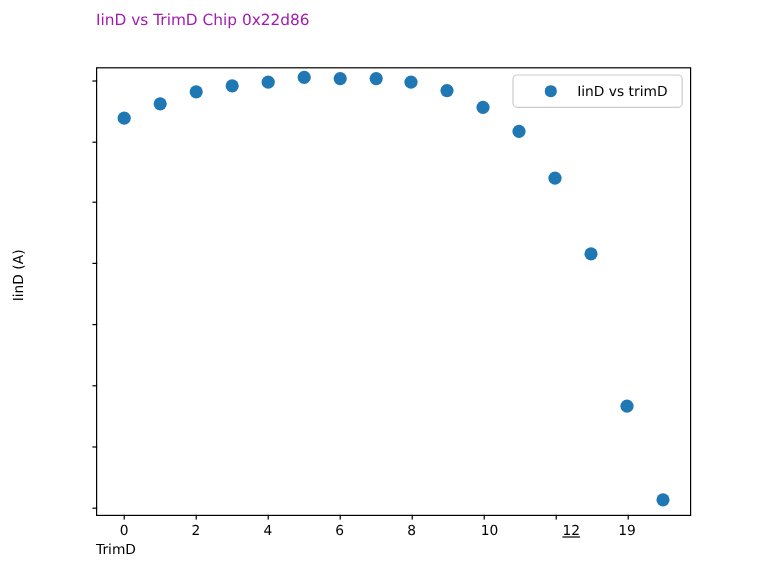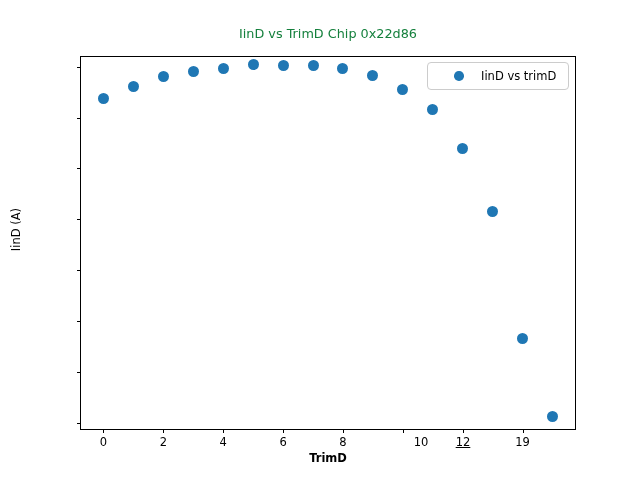--- a/index.html
+++ b/index.html
@@ -19,25 +19,24 @@
     position: absolute;
     left: 0; top: 0;
     width: 640px;
     height: 480px;
     background: #ffffff;
   }
   
   #chart-title {
     position: absolute;
     left: 80px;
-    top: 26px;
+    top: 10px;
     width: 496px;
-    text-align: center;
     font-size: 12.8px;
-    color: #15803d;
+    color: #a21caf;
     line-height: 15px;
     white-space: nowrap;
   }
   
   #plot-area {
     position: absolute;
     left: 80px;
     top: 56px;
     width: 496px;
     height: 374px;
@@ -85,25 +84,23 @@
     font-size: 11.5px;
     line-height: 13px;
     color: #000000;
   }
   
   #xlabel {
     position: absolute;
     left: 80px;
     top: 452px;
     width: 496px;
-    text-align: center;
     font-size: 11.5px;
     line-height: 13px;
     color: #000000;
-    font-weight: bold;
   }
   #ylabel {
     position: absolute;
     left: -44px;
     top: 223px;
     width: 120px;
     text-align: center;
     font-size: 11.5px;
     line-height: 13px;
     color: #000000;
@@ -182,23 +179,23 @@
         <div class="xtick-label" style="left: 22.4545px;">0</div>
         <div class="xtick" style="left: 82.3333px;"></div>
         <div class="xtick-label" style="left: 82.3333px;">2</div>
         <div class="xtick" style="left: 142.212px;"></div>
         <div class="xtick-label" style="left: 142.212px;">4</div>
         <div class="xtick" style="left: 202.091px;"></div>
         <div class="xtick-label" style="left: 202.091px;">6</div>
         <div class="xtick" style="left: 261.97px;"></div>
         <div class="xtick-label" style="left: 261.97px;">8</div>
         <div class="xtick" style="left: 321.848px;"></div>
-        <div class="xtick-label" style="left: 340px;">10</div>
+        <div class="xtick-label" style="left: 327px;">10</div>
         <div class="xtick" style="left: 381.727px;"></div>
-        <div class="xtick-label" style="left: 382px; text-decoration: underline;">12</div>
+        <div class="xtick-label" style="left: 395px; text-decoration: underline;">12</div>
         <div class="xtick" style="left: 441.606px;"></div>
         <div class="xtick-label" style="left: 441.606px;">19</div>
       </div>
   </div>
 
   <div id="xlabel">TrimD</div>
   <div id="ylabel">IinD (A)</div>
 
   <div id="legend">
     <span id="legend-marker-cell">

